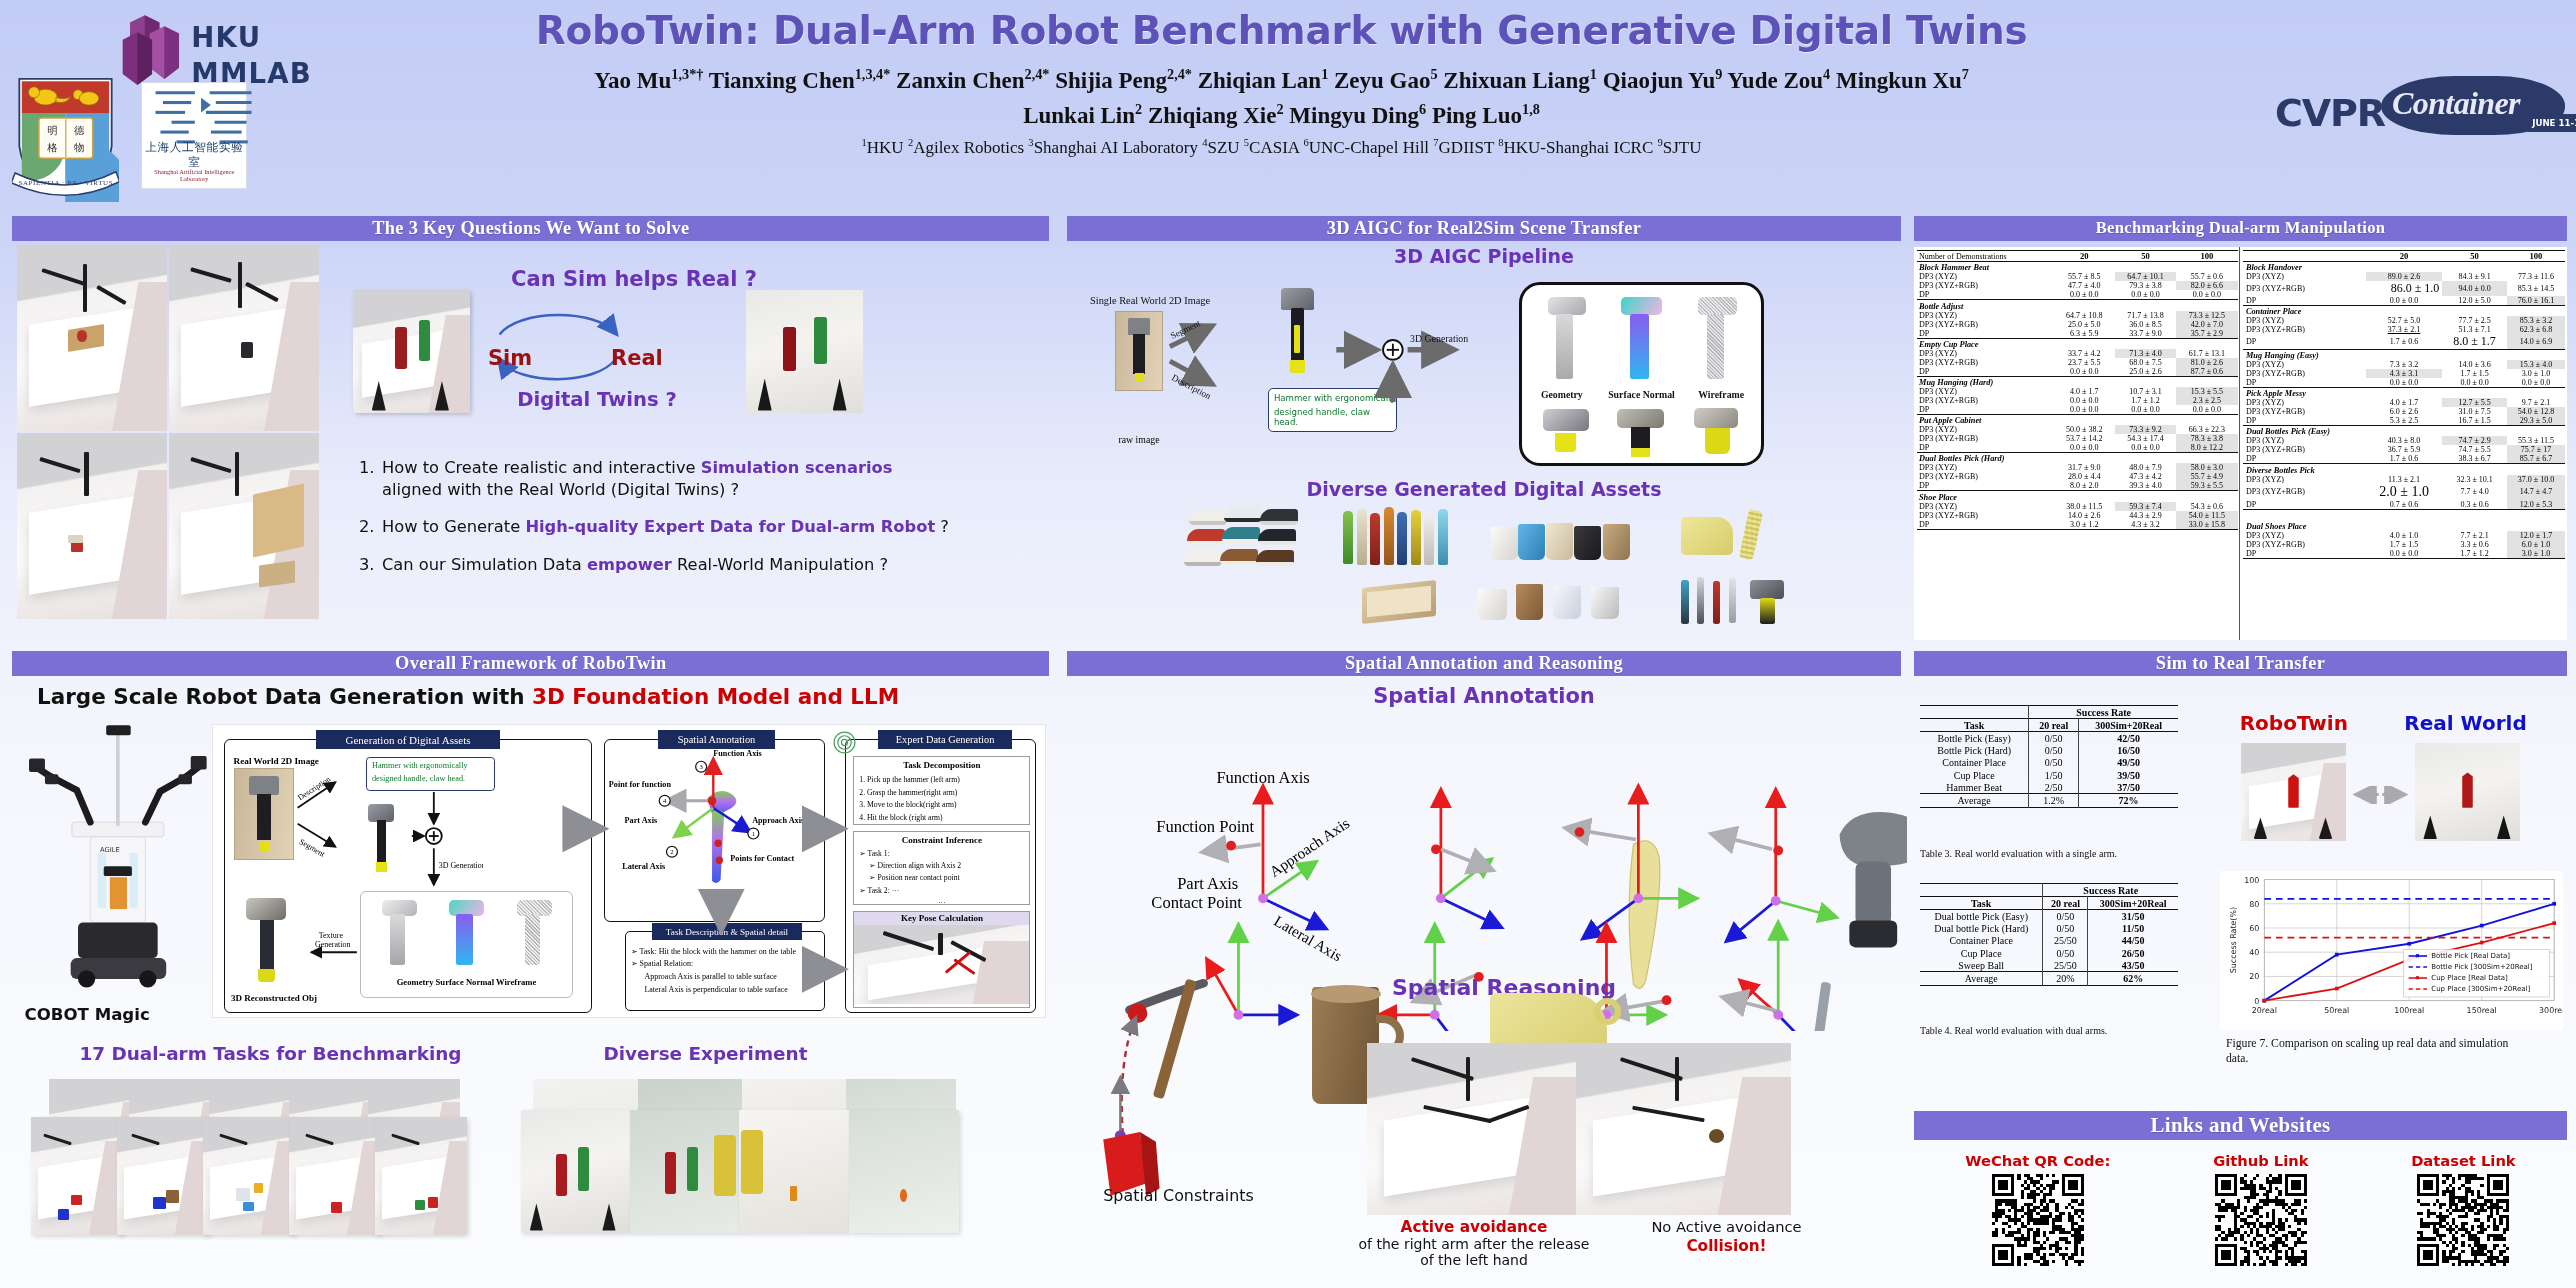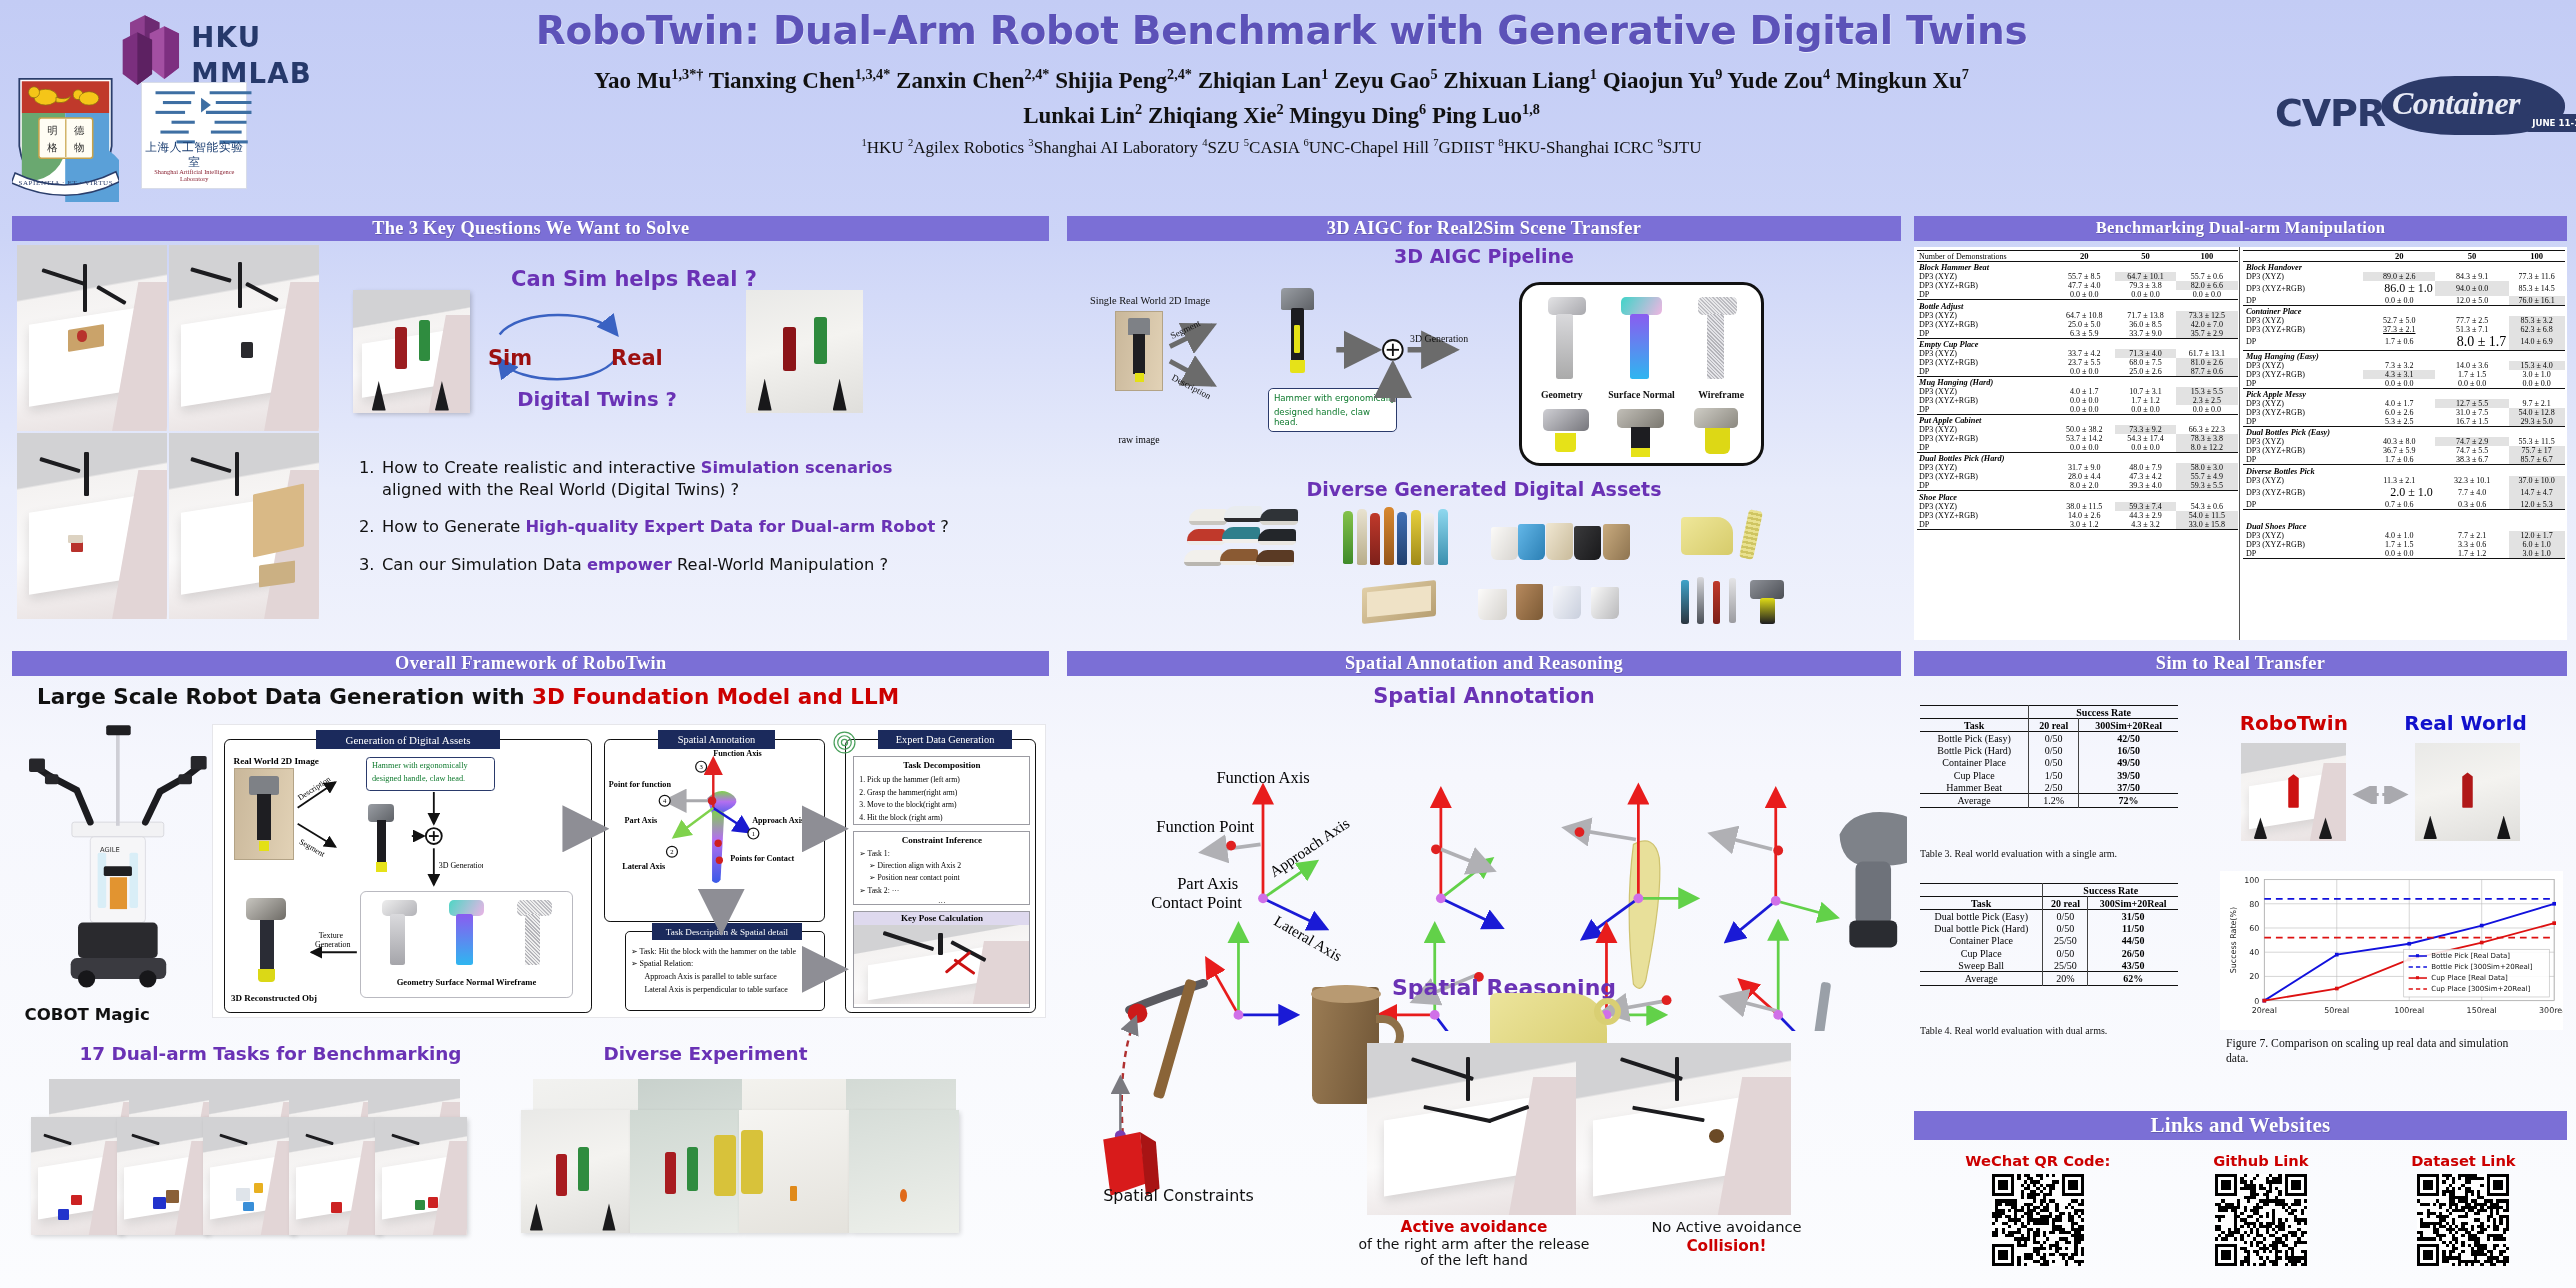--- a/index.html
+++ b/index.html
@@ -663,21 +663,21 @@
               </tr>
               <tr>
                 <td style="font-size:8px;">DP3 (XYZ+RGB)</td>
                 <td style="text-align:center;font-size:8px;text-decoration:underline;" class="">37.3 ± 2.1</td>
                 <td style="text-align:center;font-size:8px;" class="">51.3 ± 7.1</td>
                 <td style="text-align:center;font-size:8px;" class="hl">62.3 ± 6.8</td>
               </tr>
               <tr>
                 <td style="font-size:8px;">DP</td>
                 <td style="text-align:center;font-size:8px;" class="">1.7 ± 0.6</td>
-                <td style="text-align:right;font-size:14px;" class="">8.0 ± 1.7</td>
+                <td style="text-align:center;font-size:12px;" class="">8.0 ± 1.7</td>
                 <td style="text-align:center;font-size:8px;" class="hl">14.0 ± 6.9</td>
               </tr>
               <tr class="rule-mid">
                 <td class="tsk" style="font-size:8.3px;padding-top:1.2px;">Mug Hanging (Easy)</td>
                 <td></td>
                 <td></td>
                 <td></td>
               </tr>
               <tr>
                 <td style="font-size:8px;">DP3 (XYZ)</td>
@@ -752,21 +752,21 @@
                 <td></td>
               </tr>
               <tr>
                 <td style="font-size:8px;">DP3 (XYZ)</td>
                 <td style="text-align:center;font-size:8px;" class="">11.3 ± 2.1</td>
                 <td style="text-align:center;font-size:8px;" class="">32.3 ± 10.1</td>
                 <td style="text-align:center;font-size:8px;" class="hl">37.0 ± 10.0</td>
               </tr>
               <tr>
                 <td style="font-size:8px;">DP3 (XYZ+RGB)</td>
-                <td style="text-align:right;font-size:12px;margin-top:29px;" class="">2.0 ± 1.0</td>
+                <td style="text-align:center;font-size:14px;margin-top:29px;" class="">2.0 ± 1.0</td>
                 <td style="text-align:center;font-size:8px;" class="">7.7 ± 4.0</td>
                 <td style="text-align:center;font-size:8px;" class="hl">14.7 ± 4.7</td>
               </tr>
               <tr>
                 <td style="font-size:8px;">DP</td>
                 <td style="text-align:center;font-size:8px;" class="">0.7 ± 0.6</td>
                 <td style="text-align:center;font-size:8px;" class="">0.3 ± 0.6</td>
                 <td style="text-align:center;font-size:8px;" class="hl">12.0 ± 5.3</td>
               </tr>
               <tr class="rule-mid">

